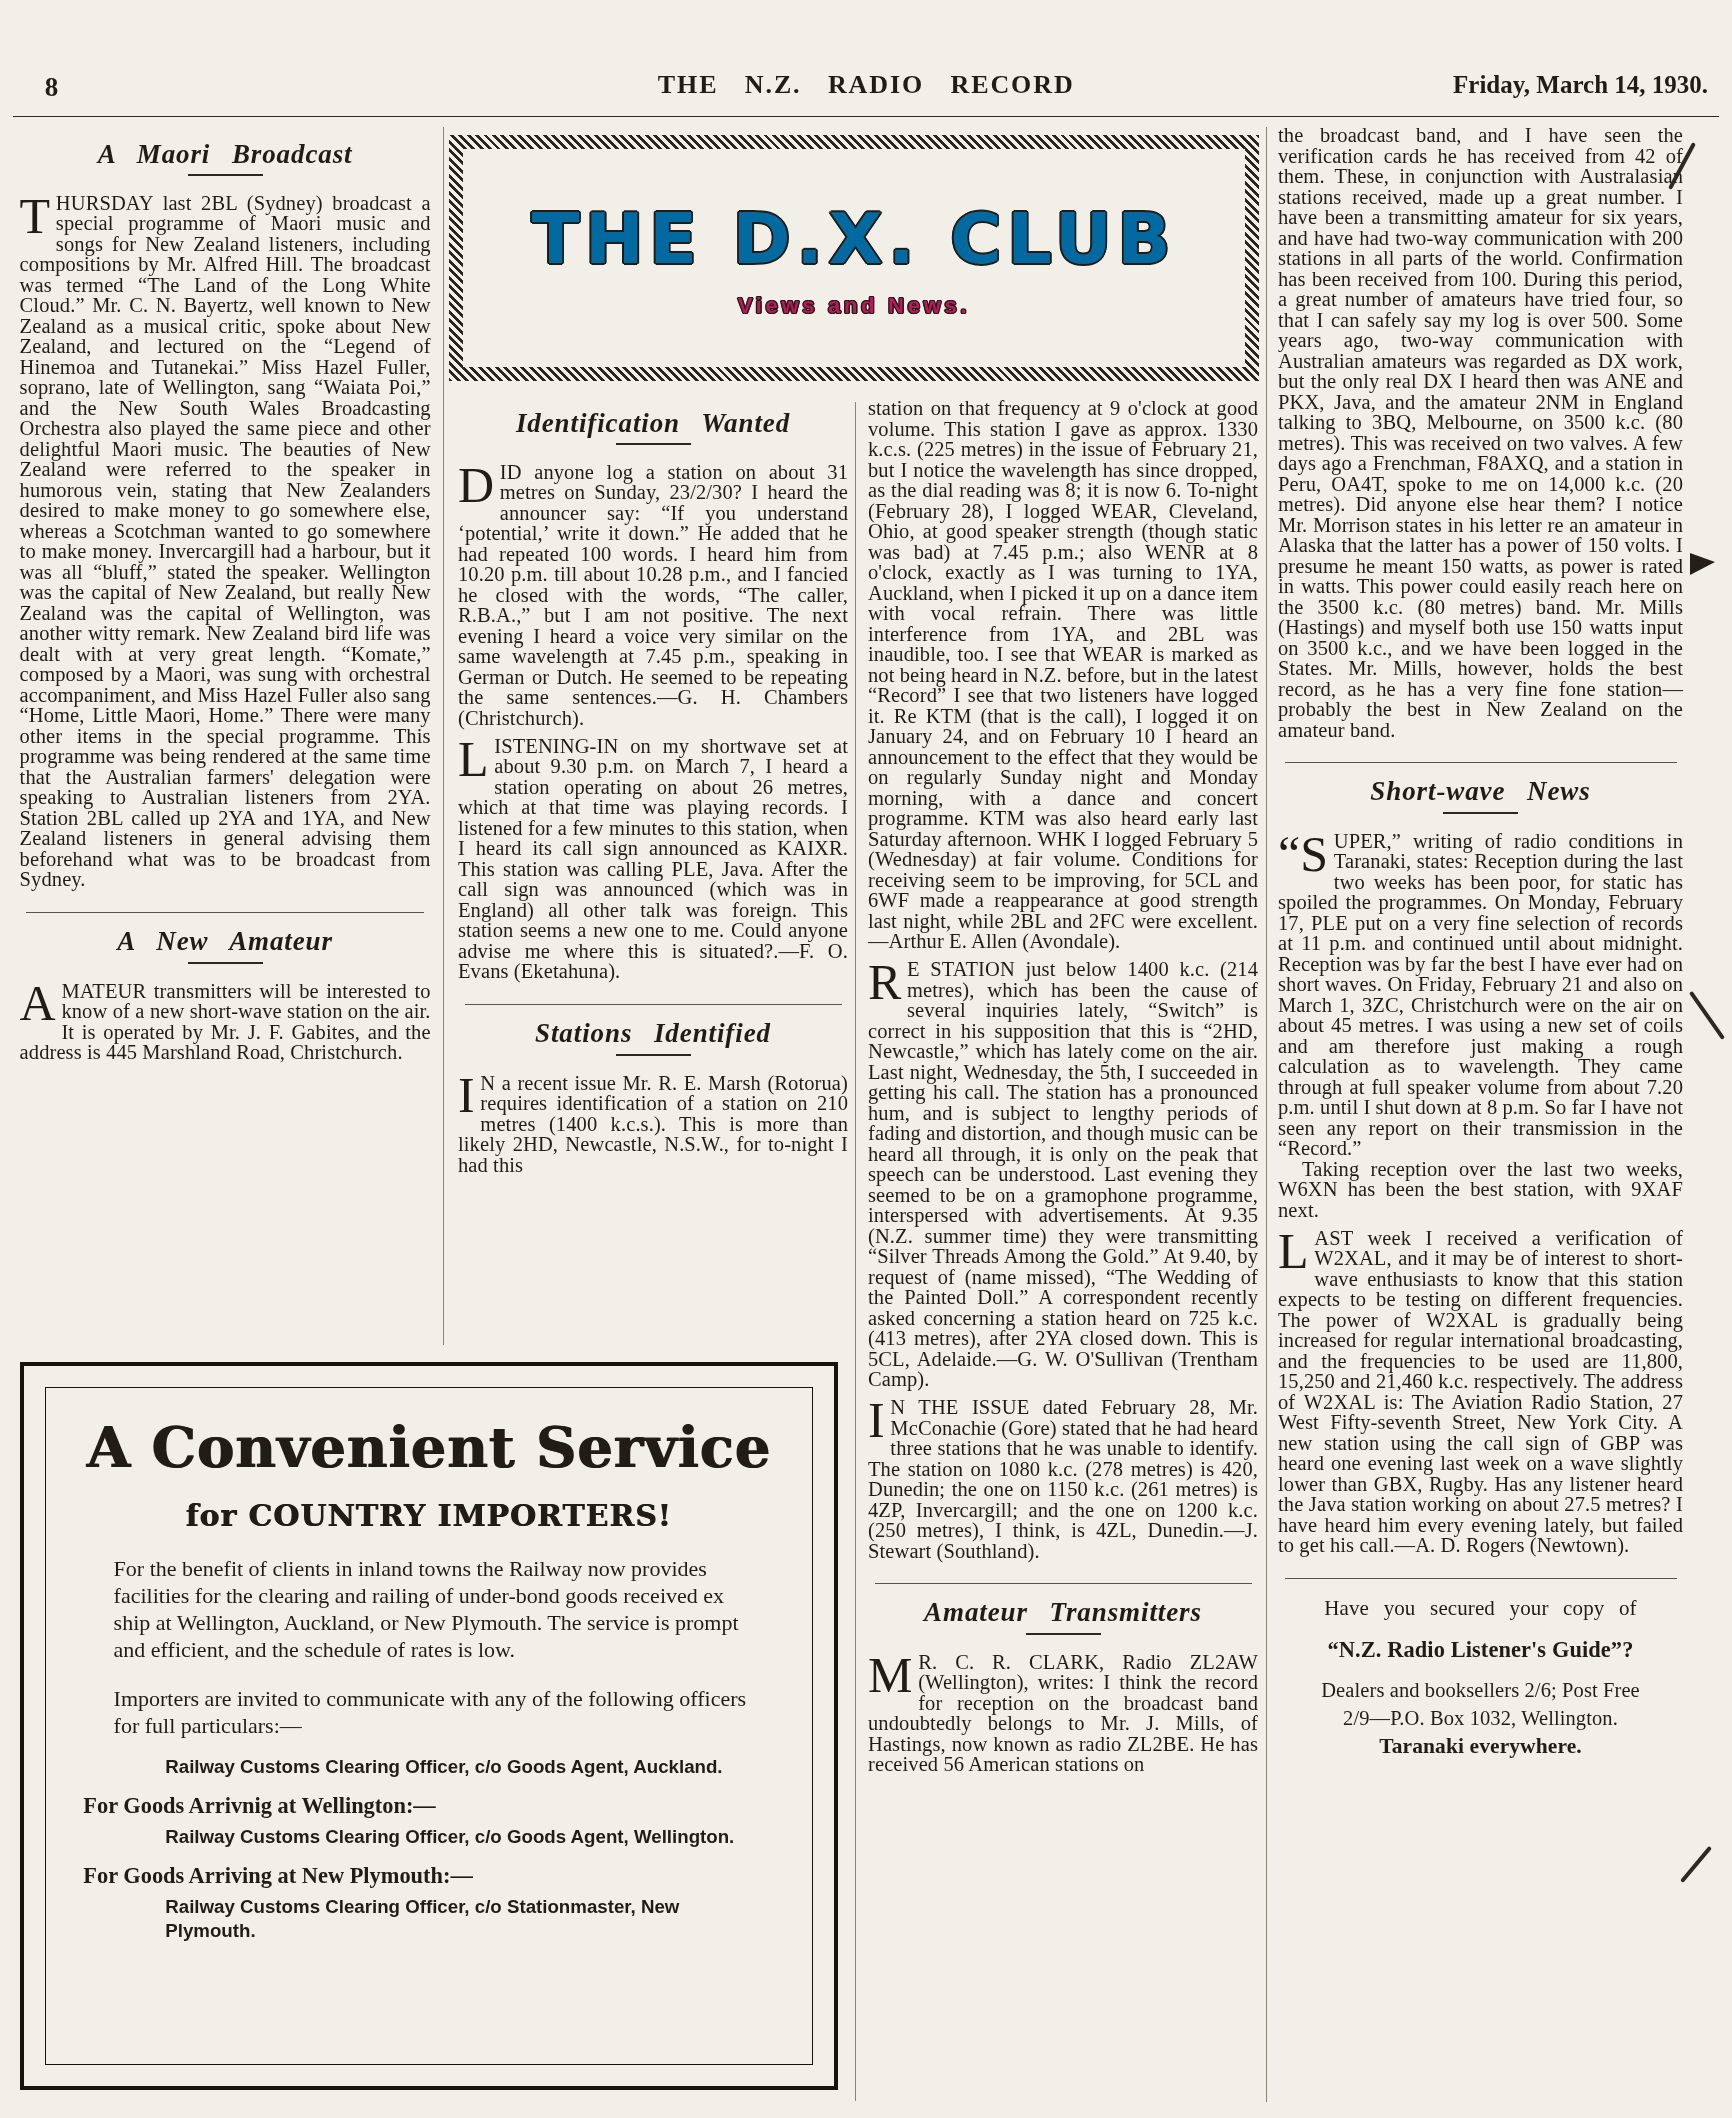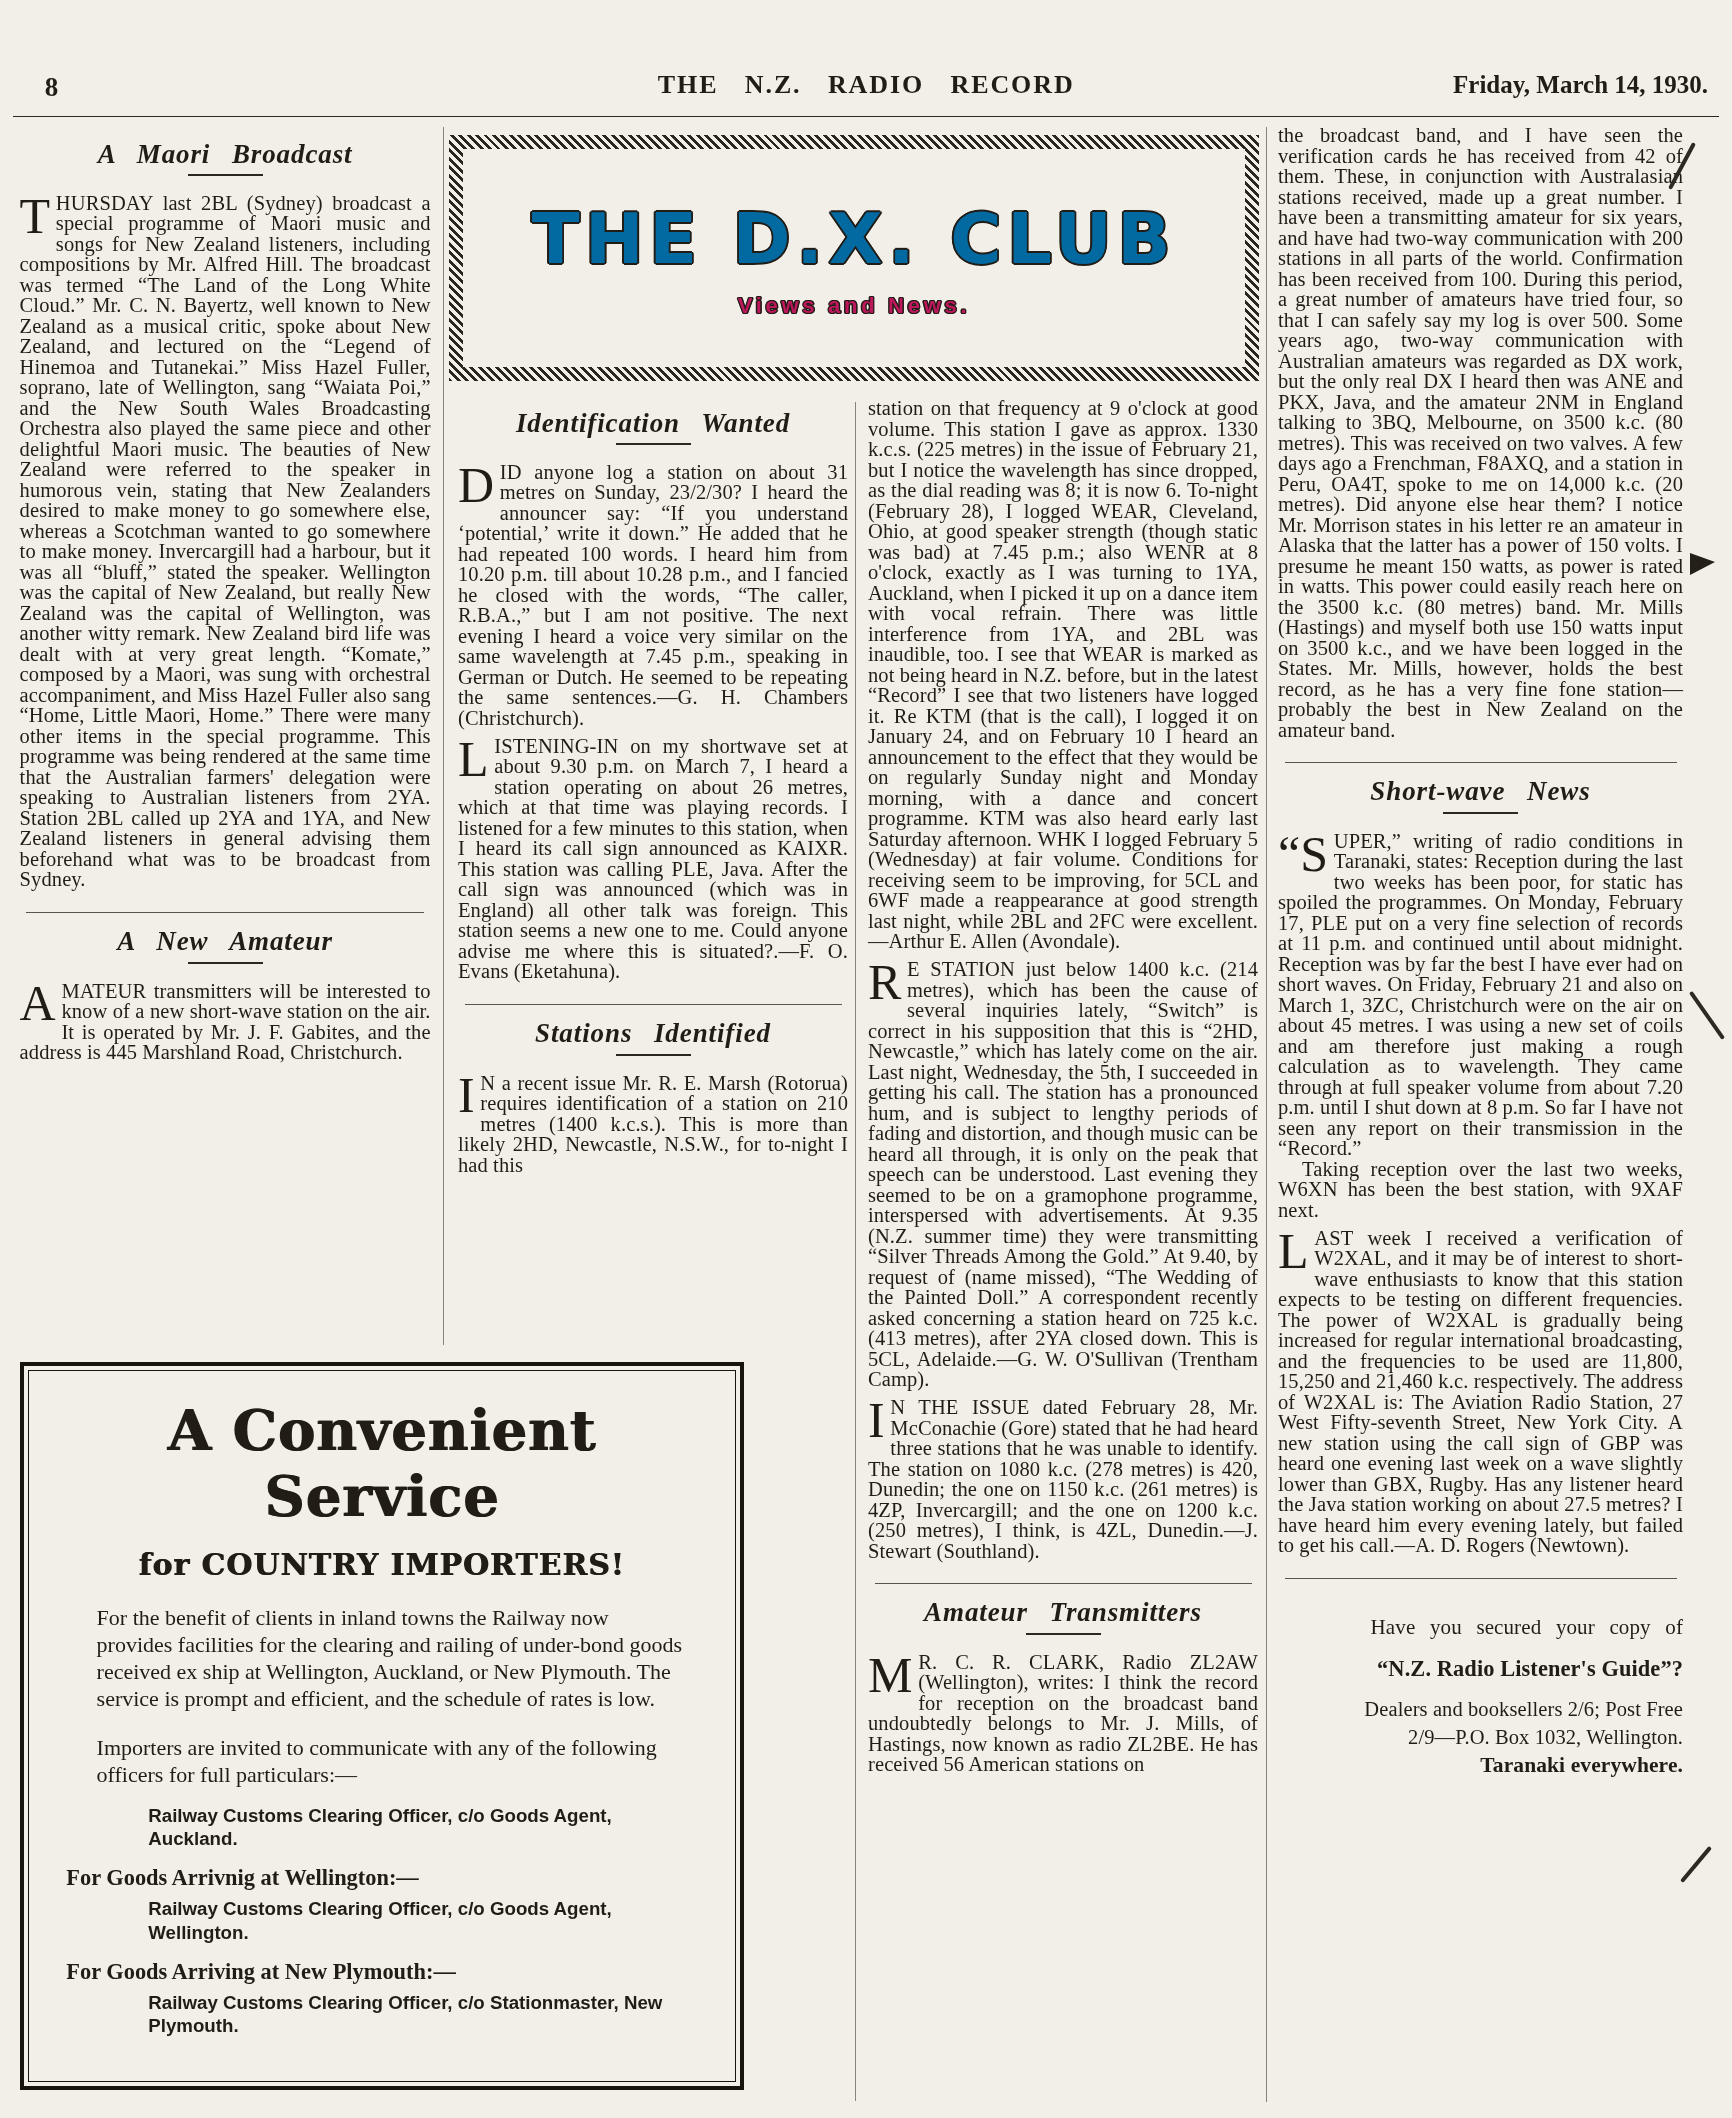--- a/index.html
+++ b/index.html
@@ -51,35 +51,35 @@
   .banner-title { font-family: "DejaVu Sans", sans-serif; font-weight: bold; font-size: 70px;
     letter-spacing: 5.6px; color: #0369a1; white-space: nowrap;
     text-shadow: 1.9px 0 0 #211d16, -1.9px 0 0 #211d16, 0 1.9px 0 #211d16, 0 -1.9px 0 #211d16,
                  1.4px 1.4px 0 #211d16, -1.4px -1.4px 0 #211d16, 1.4px -1.4px 0 #211d16, -1.4px 1.4px 0 #211d16; }
   .banner-sub { font-family: Liberation Sans, sans-serif; font-weight: bold; font-size: 22px;
     letter-spacing: 3.7px; color: #be185d; white-space: nowrap;
     text-shadow: 1.4px 0 0 #211d16, -1.4px 0 0 #211d16, 0 1.4px 0 #211d16, 0 -1.4px 0 #211d16,
                  0.9px 0.9px 0 #211d16, -0.9px -0.9px 0 #211d16, 0.9px -0.9px 0 #211d16, -0.9px 0.9px 0 #211d16; }
 
   
-  .service-ad { position: absolute; left: 19.6px; top: 1362px; width: 724px; height: 728px;
-    border: 4.2px solid #17130d; padding: 4px; background: #f2efe8; }
+  .service-ad { position: absolute; left: 19.6px; top: 1362px; width: 818px; height: 728px;
+    border: 4.2px solid #17130d; padding: 21px; background: #f2efe8; }
   .sa-inner { border: 1.9px solid #17130d; width: 100%; height: 100%; padding: 26px 33px 9.3px; }
   .sa-title { text-align: center; font-family: "DejaVu Serif", serif; font-weight: bold;
     font-size: 56px; letter-spacing: 0.9px; text-shadow: 1.2px 0 0 currentColor; }
   .sa-sub { text-align: center; font-family: "DejaVu Serif", serif; font-weight: bold;
     font-size: 30px; margin-top: 18px; letter-spacing: 0.9px; text-shadow: 0.7px 0 0 currentColor; }
   .sa-body { font-size: 22px; line-height: 1.24; margin: 21.5px 14px 0 35px; text-align: left; }
   .sa-entry { margin: 15px 0 0 4.7px; text-align: left; }
   .sa-entry-h { font-weight: bold; font-size: 22.4px; }
   .sa-entry-d { font-weight: bold; font-size: 18.7px; line-height: 1.25;
     font-family: "Liberation Sans", "DejaVu Sans", sans-serif; margin: 6px 14px 0 82px; }
 
   
-  .guide-ad { text-align: right; margin-top: 38px; }
+  .guide-ad { text-align: center; margin-top: 19px; }
   .g1 { font-size: 21px; word-spacing: 9.3px; margin: 2.8px 0 19.6px; text-indent: 0; }
   .g2 { font-size: 22.4px; font-weight: bold; margin: 0 0 18.7px; text-indent: 0; }
   .g3 { font-size: 20.5px; margin: 0 0 7.5px; text-indent: 0; }
   .g5 { font-size: 21.5px; font-weight: bold; margin: 5.6px 0 0; text-indent: 0; }
 
   
   .mark { position: absolute; background: #2f2a21; }
   .m1 { left: 1680px; top: 140px;  width: 4.2px; height: 52px; transform: rotate(28deg); border-radius: 2.3px; }
   .m2 { left: 1690px; top: 553px; width: 0; height: 0; background: transparent;
         border-left: 25px solid #241f17; border-top: 9.3px solid transparent; border-bottom: 13px solid transparent; }

